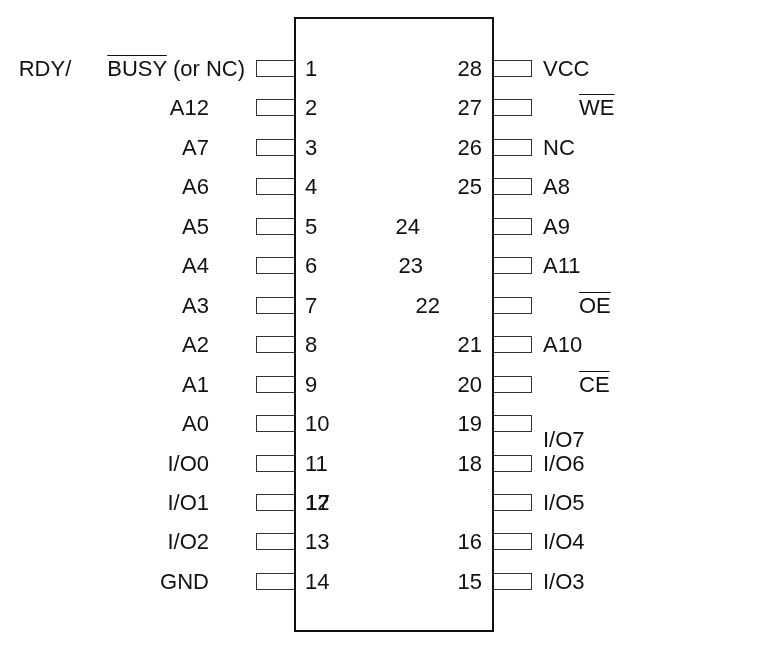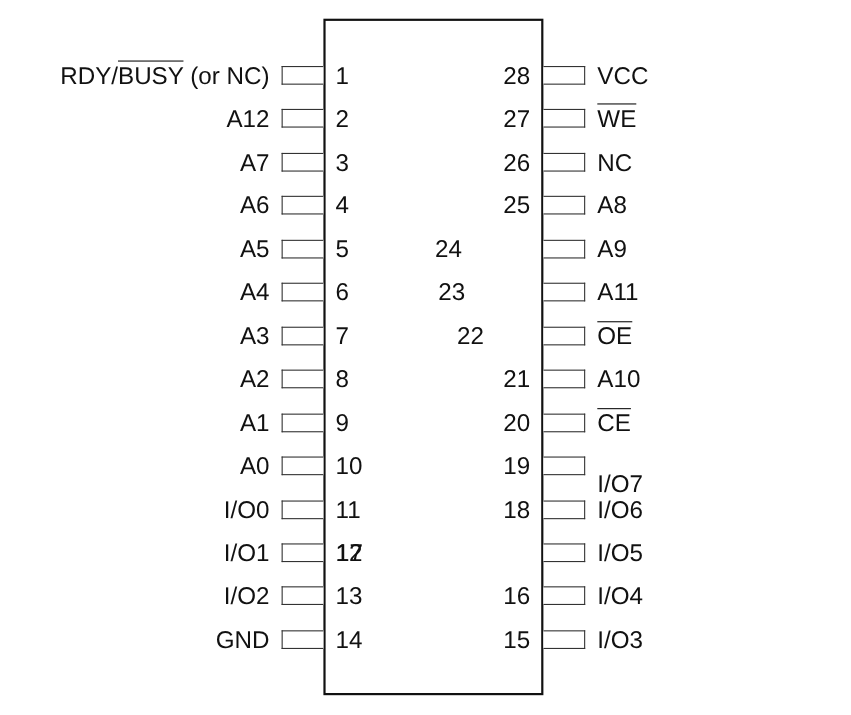--- a/index.html
+++ b/index.html
@@ -45,20 +45,21 @@
     line-height: 24px;
     white-space: nowrap;
   }
   .label.left { text-align: right; }
   .num.left { text-align: left; }
   .num.right { text-align: left; margin-left: 47px; }
   .label.right { text-align: left; }
   .ov {
     text-decoration: overline;
     text-decoration-thickness: 1.4px;
+    margin-left: 36px;
   }
 </style>
 </head>
 <body>
 
 <div class="chip-body"></div>
 
 <div id="pins">
 
   <div class="pin-row" style="top: 49px; left: 0px; width: 774px;">

